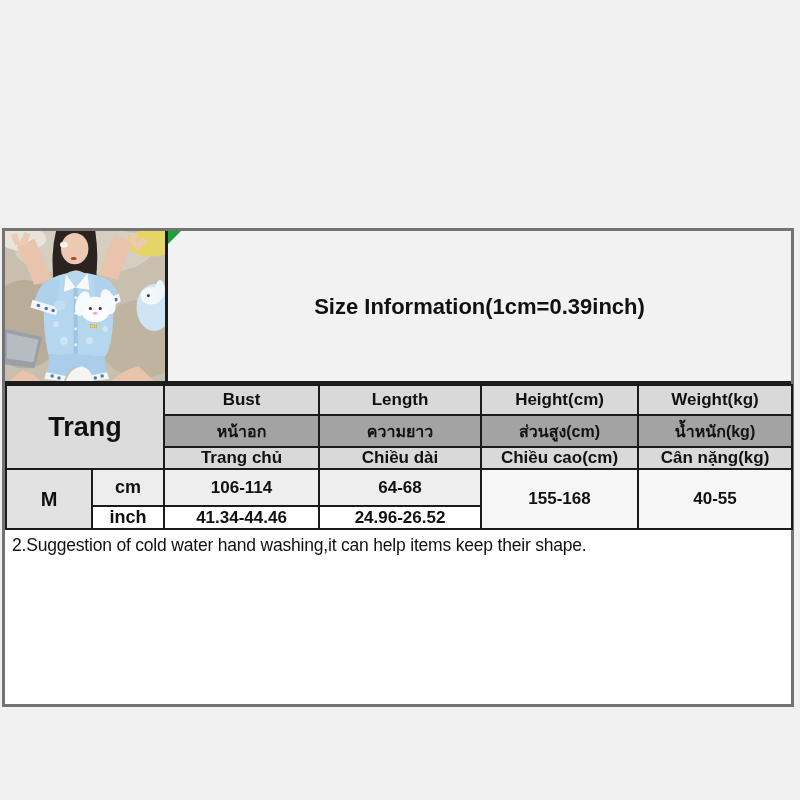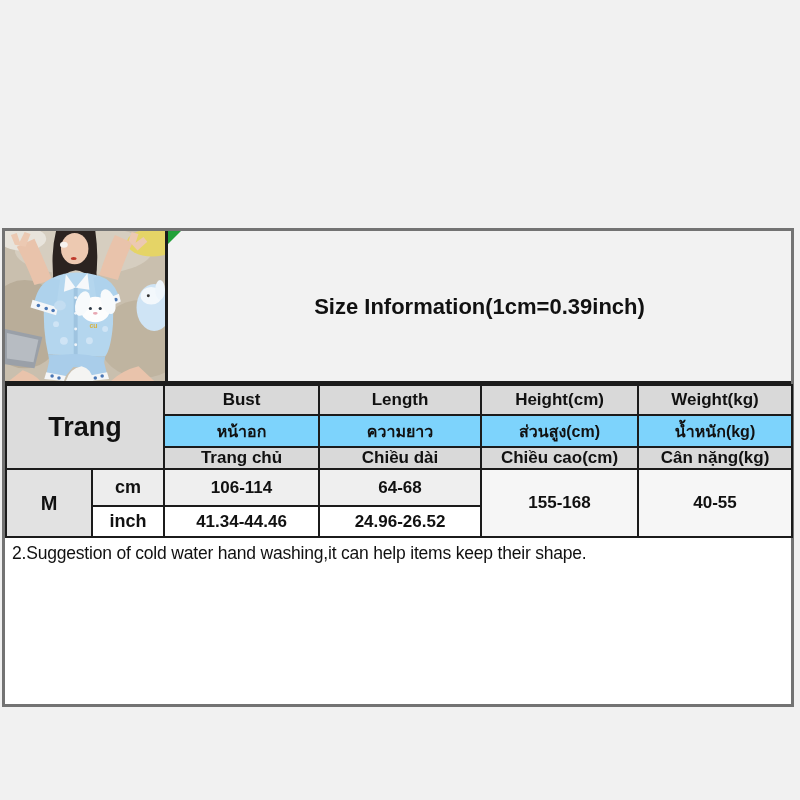--- a/index.html
+++ b/index.html
@@ -60,24 +60,24 @@
   }
   table.size-table td {
     border: 2px solid #1b1b1b;
     text-align: center;
     vertical-align: middle;
     font-weight: bold;
     overflow: hidden;
     white-space: nowrap;
   }
   .row-en  td { height: 30px; font-size: 17px; background: #d9d9d9; }
-  .row-th  td { height: 32px; font-size: 16px; background: #7dd3fc; }
+  .row-th  td { height: 32px; font-size: 16px; background: #a3a3a3; }
   .row-vi  td { height: 15px; font-size: 17px; background: #d9d9d9; }
   .row-cm  td { height: 37px; font-size: 17px; background: #efefef; }
-  .row-in  td { height: 31px; font-size: 17px; background: #ffffff; }
+  .row-in  td { height: 23px; font-size: 17px; background: #ffffff; }
   td.size-corner { background: #dcdcdc !important; font-size: 27px; }
   td.size-value  { background: #e2e2e2 !important; font-size: 20px; }
   td.unit-cm     { background: #ededed !important; font-size: 18px; }
   td.unit-inch   { background: #ffffff !important; font-size: 18px; }
   td.merged-val  { background: #f6f6f6 !important; font-size: 17px; }
   
   .attention {
     flex: 1;
     background: #ffffff;
     padding: 3px 7px;

